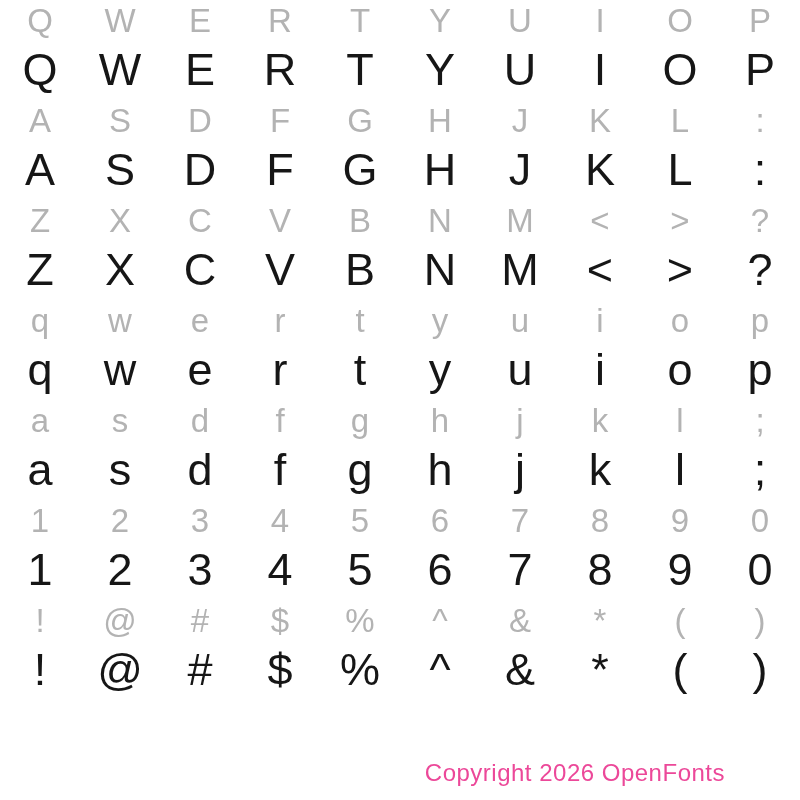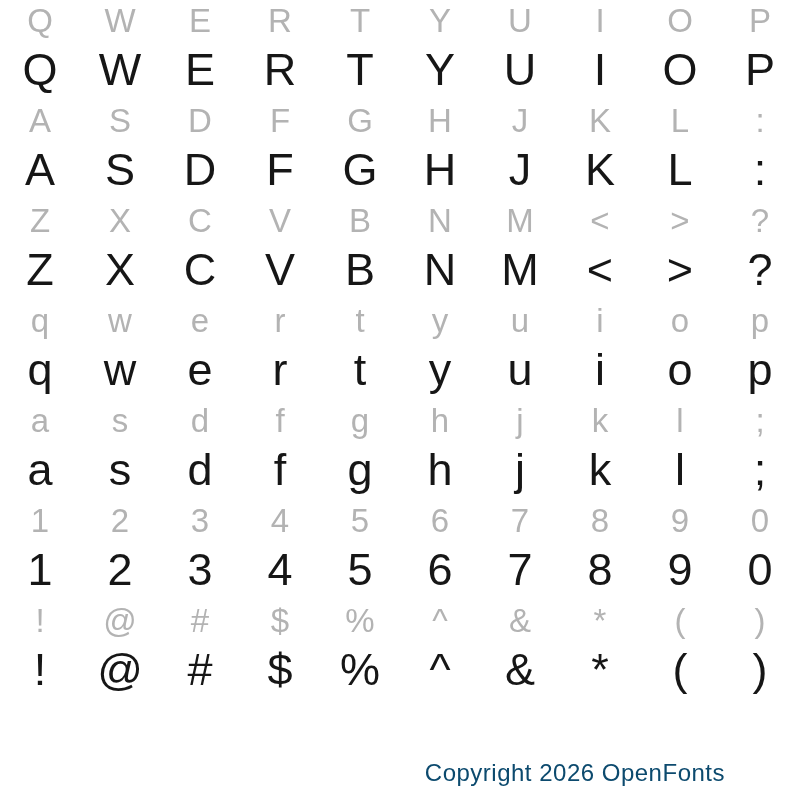--- a/index.html
+++ b/index.html
@@ -39,21 +39,21 @@
     flex: 0 0 80px;
     text-align: center;
     display: inline-block;
   }
   .footer {
     position: absolute;
     top: 759px;
     right: 75px;
     font-size: 24px;
     font-weight: 300;
-    color: #0c4a6e;
+    color: #ec4899;
     letter-spacing: 0.5px;
   }
 </style>
 </head>
 <body>
 
 <div class="page">
   <div id="character-grid">
       <div class="glyph-row muted" style="top: 4px; color: rgb(179, 179, 179);">
         <span class="glyph-cell">Q</span>

